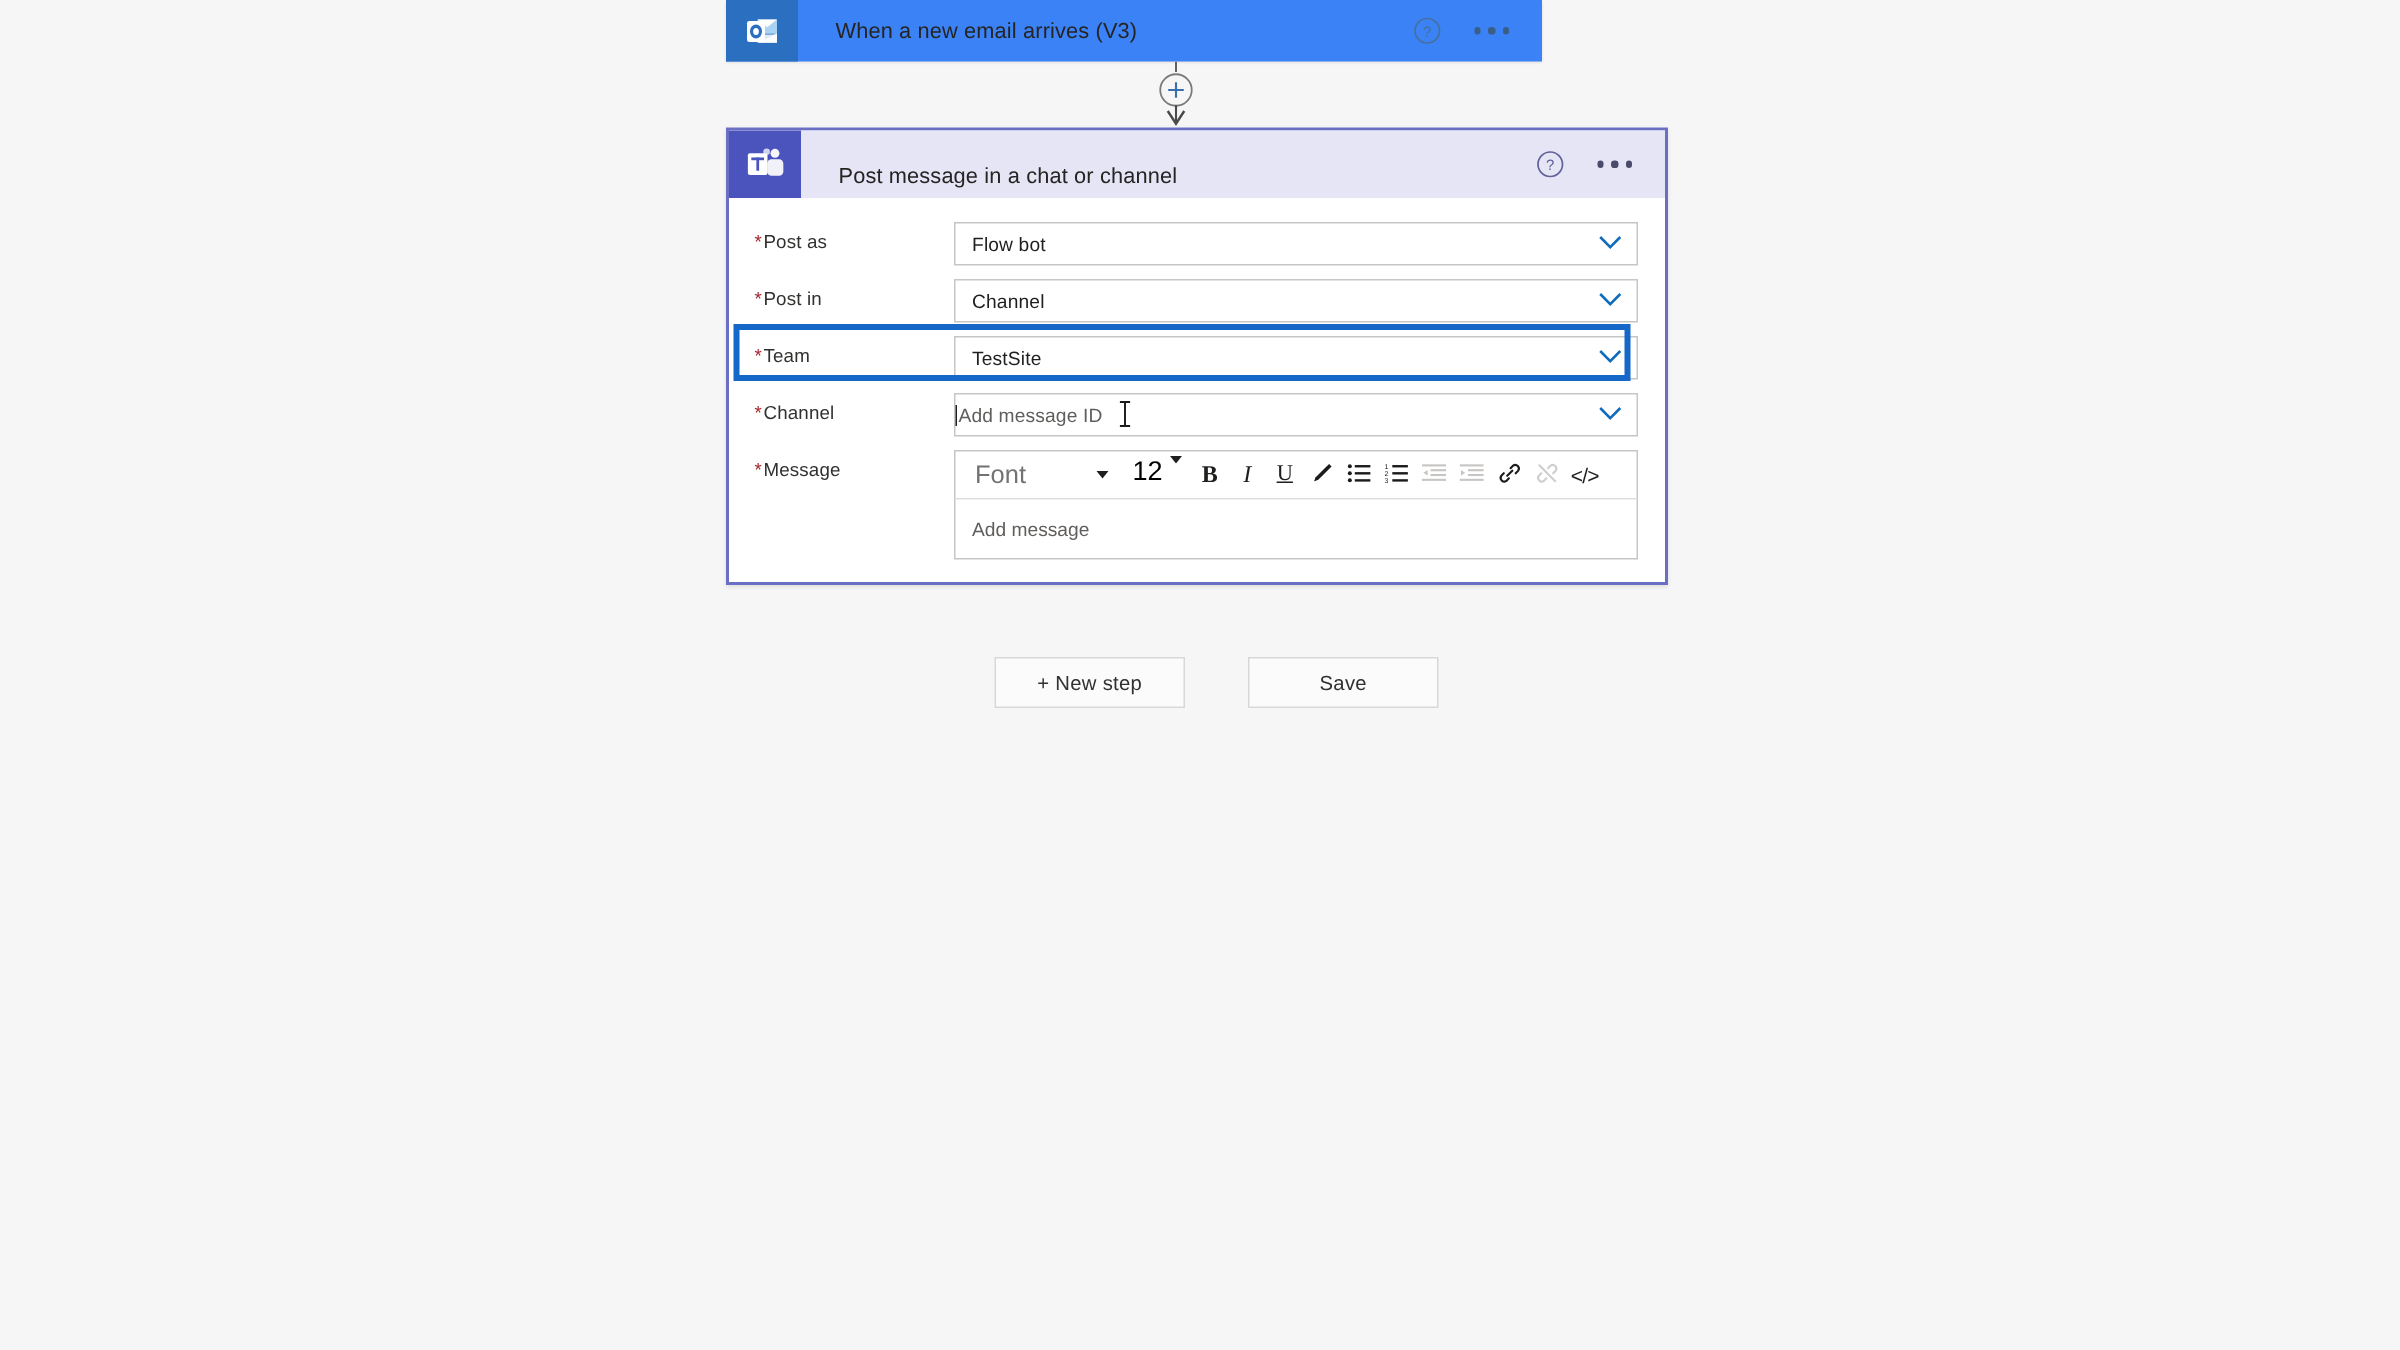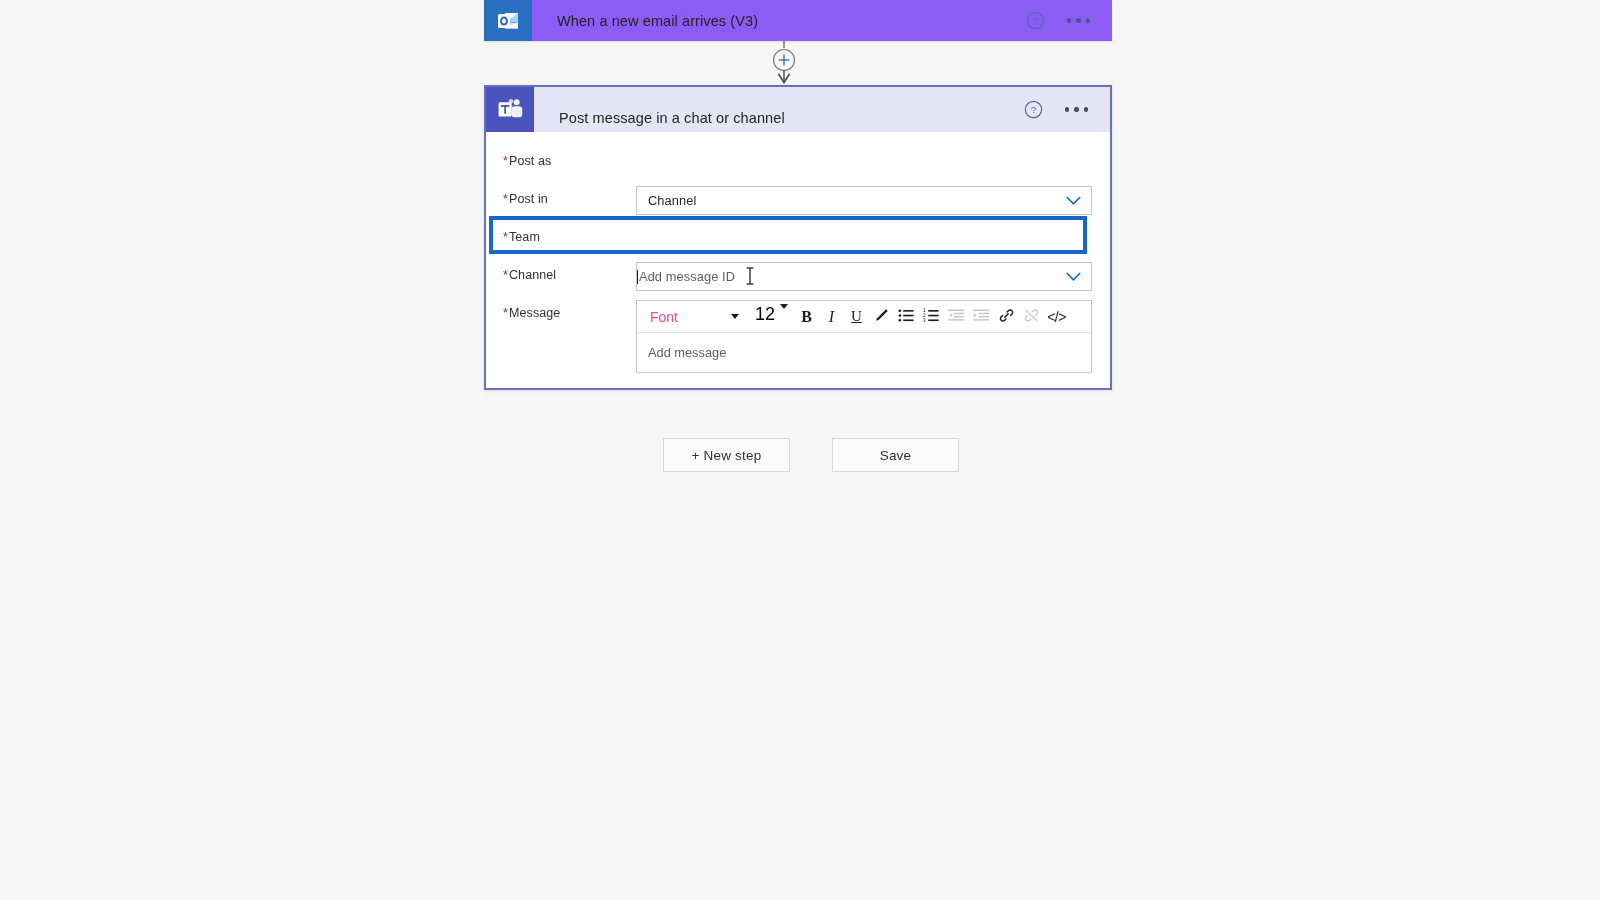--- a/index.html
+++ b/index.html
@@ -17,23 +17,23 @@
     width: 1600px;
     height: 900px;
     background: #f6f6f6;
   }
 
   
   .trigger-card {
     position: absolute;
     left: 484px;
     top: 0px;
-    width: 628px;
+    width: 544px;
     height: 41px;
-    background: #8b5cf6;
+    background: #3b82f6;
     display: flex;
     align-items: center;
     box-shadow: 0 1px 2px rgba(0,0,0,0.10);
   }
   .trigger-icon-box {
     width: 48px;
     height: 41px;
     background: #2b6fc0;
     display: flex;
     align-items: center;
@@ -206,22 +206,22 @@
     padding: 0 4px;
   }
   .tb-font {
     display: flex;
     align-items: center;
     justify-content: space-between;
     width: 104px;
     height: 26px;
     padding: 0 6px 0 9px;
     box-sizing: border-box;
-    font-size: 14px;
-    color: #ec4899;
+    font-size: 17px;
+    color: #737373;
     cursor: pointer;
   }
   .tb-size {
     display: flex;
     align-items: flex-start;
     gap: 5px;
     height: 26px;
     padding: 0 6px;
     font-size: 18px;
     color: #000000;
@@ -365,38 +365,58 @@
             <i></i>
             <i></i>
         </span>
       </div>
     </div>
 
     <div class="form-body">
 
       <div class="field-row">
         <div class="field-label"><span class="req-star">*</span><span>Post as</span></div>
+        <div class="field-control">
+          <div class="combo">
+            <span class="combo-value">Flow bot</span>
+            <span class="chev">
+              <svg width="17" height="11" viewBox="0 0 17 11">
+                  <polyline points="1.8,2 8.5,8.8 15.2,2" fill="none" stroke="#0f6cbd" stroke-width="1.7"></polyline>
+                </svg>
+            </span>
+          </div>
+        </div>
       </div>
 
       <div class="field-row">
         <div class="field-label"><span class="req-star">*</span><span>Post in</span></div>
         <div class="field-control">
           <div class="combo">
             <span class="combo-value">Channel</span>
             <span class="chev">
               <svg width="17" height="11" viewBox="0 0 17 11">
                   <polyline points="1.8,2 8.5,8.8 15.2,2" fill="none" stroke="#0f6cbd" stroke-width="1.7"></polyline>
                 </svg>
             </span>
           </div>
         </div>
       </div>
 
       <div class="field-row">
         <div class="field-label"><span class="req-star">*</span><span>Team</span></div>
+        <div class="field-control">
+          <div class="combo">
+            <span class="combo-value">TestSite</span>
+            <span class="chev">
+              <svg width="17" height="11" viewBox="0 0 17 11">
+                  <polyline points="1.8,2 8.5,8.8 15.2,2" fill="none" stroke="#0f6cbd" stroke-width="1.7"></polyline>
+                </svg>
+            </span>
+          </div>
+        </div>
       </div>
 
       <div class="field-row">
         <div class="field-label"><span class="req-star">*</span><span>Channel</span></div>
         <div class="field-control">
           <div class="combo">
             <span class="caret"></span>
               <span class="combo-value placeholder" style="padding-left:0">Add message ID</span>
             <span class="chev">
               <svg width="17" height="11" viewBox="0 0 17 11">

